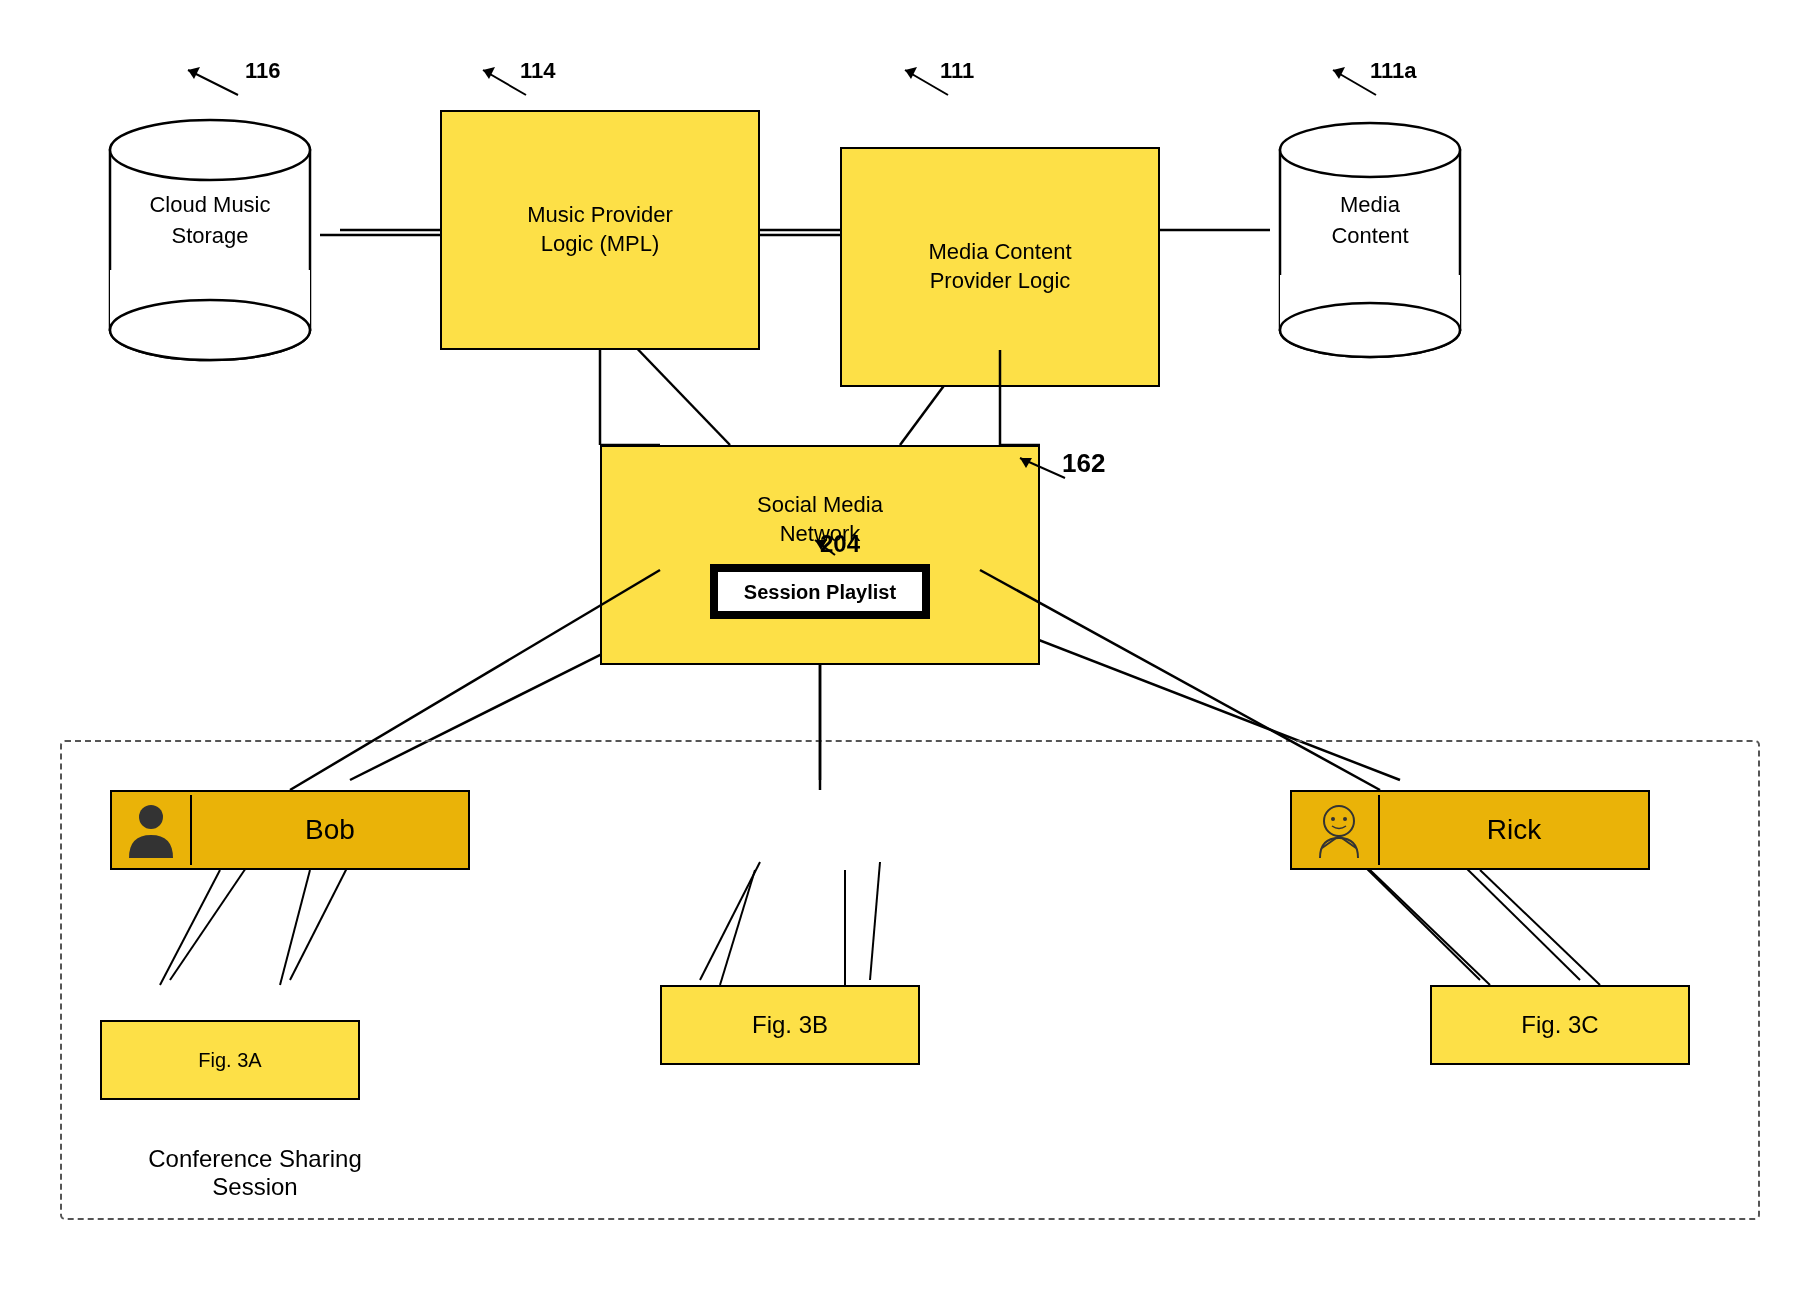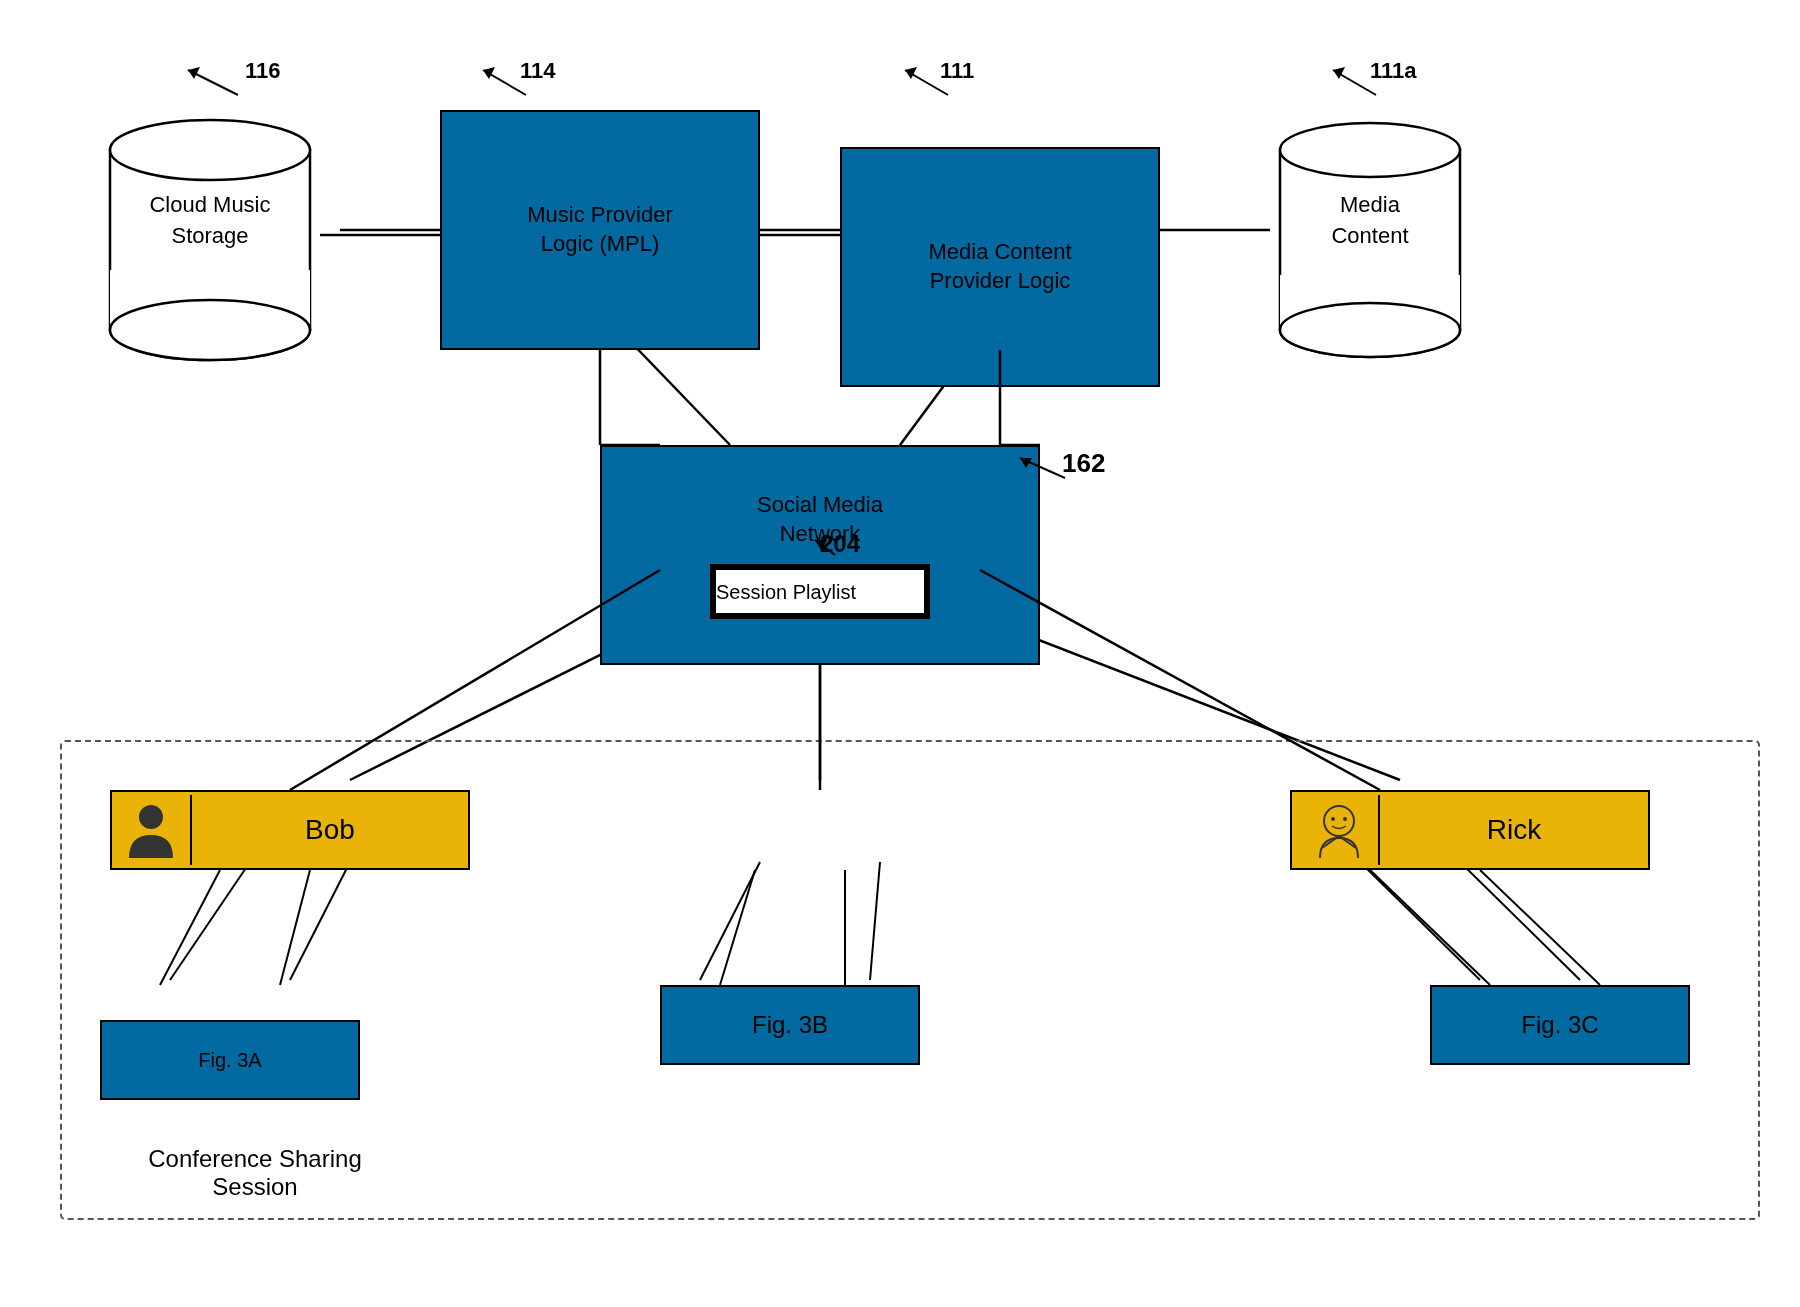--- a/index.html
+++ b/index.html
@@ -13,21 +13,21 @@
     }
     #diagram {
       position: absolute;
       top: 0; left: 0;
       width: 1800px;
       height: 1307px;
     }
     .box {
       position: absolute;
       border: 2px solid #000;
-      background: #0369a1;
+      background: #fde047;
       display: flex;
       align-items: center;
       justify-content: center;
       text-align: center;
       font-size: 22px;
       font-weight: normal;
       line-height: 1.3;
     }
     .cylinder {
       position: absolute;
@@ -77,26 +77,28 @@
       height: 1307px;
       pointer-events: none;
     }
     .session-box {
       position: absolute;
       border: 2px dashed #555;
       background: transparent;
     }
     .inner-box {
       position: absolute;
-      border: 6px solid #000000;
+      border: 8px solid #000000;
       background: #fff;
       display: flex;
       align-items: center;
+      justify-content: center;
       text-align: center;
       font-size: 20px;
+      font-weight: bold;
     }
   </style>
 </head>
 <body>
 
 <div id="diagram">
 
   <svg class="lines">
 
     <line x1="340" y1="230" x2="440" y2="230" stroke="#000" stroke-width="2.5"></line>

